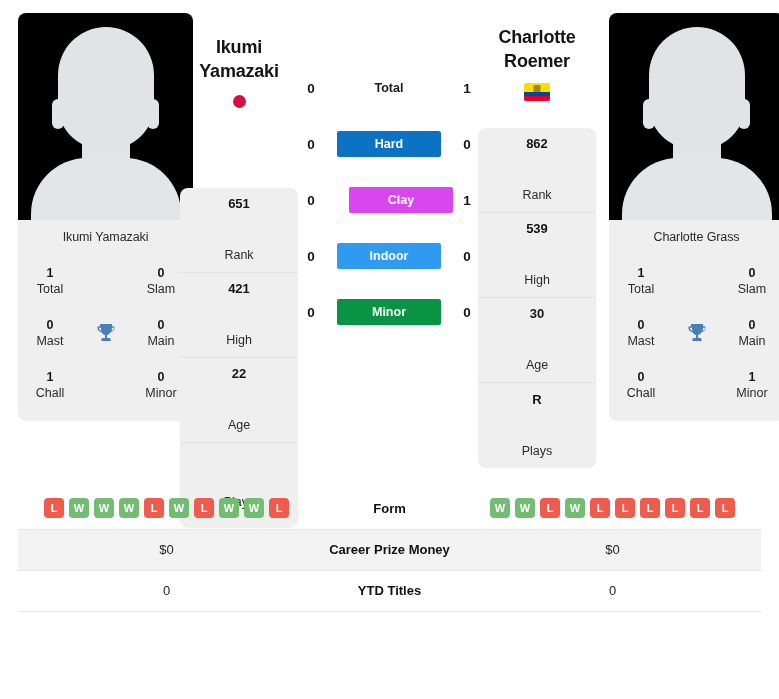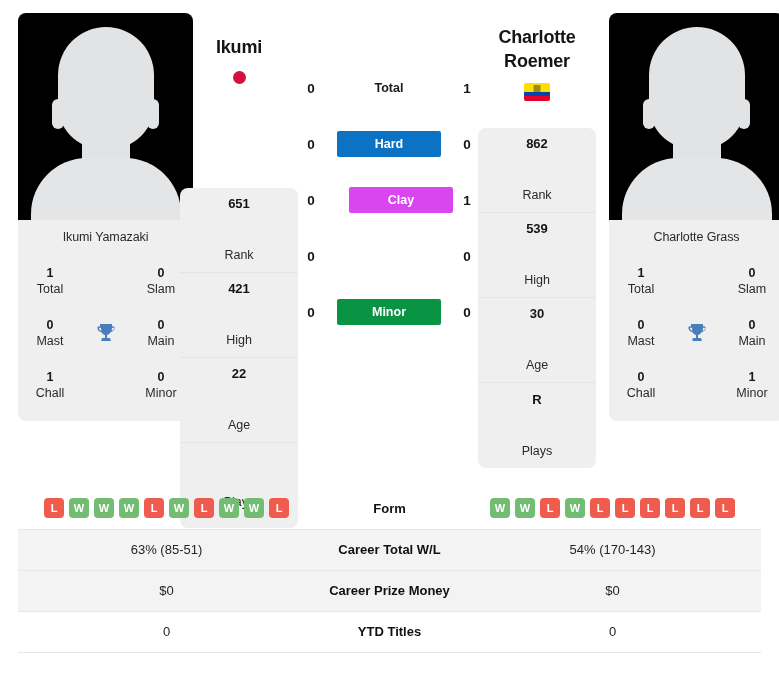--- a/index.html
+++ b/index.html
@@ -352,20 +352,21 @@
           <div class="outer-cell">
             <div class="outer-val">1</div>
             <div class="outer-lbl">Minor</div>
           </div>
         </div>
       </div>
     </div>
 
     <div class="player-head left">
       <div class="pname">Ikumi</div>
+      <div class="pname">Yamazaki</div>
       <div class="flag-wrap">
         <div class="flag-jp">
           <div class="dot"></div>
         </div>
       </div>
     </div>
 
     <div class="player-head right">
       <div class="pname">Charlotte</div>
       <div class="pname">Roemer</div>
@@ -427,20 +428,21 @@
           <div class="srf-mid chip" style="background: rgb(11, 114, 196);">Hard</div>
           <div class="srf-score">0</div>
         </div>
         <div class="surface-row">
           <div class="srf-score">0</div>
           <div class="srf-mid chip" style="background: #d946ef; margin-left: 24px;">Clay</div>
           <div class="srf-score">1</div>
         </div>
         <div class="surface-row">
           <div class="srf-score">0</div>
+          <div class="srf-mid chip" style="background: rgb(46, 155, 240);">Indoor</div>
           <div class="srf-score">0</div>
         </div>
         <div class="surface-row">
           <div class="srf-score">0</div>
           <div class="srf-mid chip" style="background: rgb(8, 148, 66);">Minor</div>
           <div class="srf-score">0</div>
         </div>
       </div>
   </div>
 
@@ -469,25 +471,20 @@
               <div class="badge L">L</div>
               <div class="badge W">W</div>
               <div class="badge L">L</div>
               <div class="badge L">L</div>
               <div class="badge L">L</div>
               <div class="badge L">L</div>
               <div class="badge L">L</div>
               <div class="badge L">L</div>
             </div>
         </td>
-      </tr>
-      <tr class="shaded">
-        <td class="side">63% (85-51)</td>
-        <td class="label">Career Total W/L</td>
-        <td class="side">54% (170-143)</td>
       </tr>
       <tr class="shaded">
         <td class="side">$0</td>
         <td class="label">Career Prize Money</td>
         <td class="side">$0</td>
       </tr>
       <tr>
         <td class="side">0</td>
         <td class="label">YTD Titles</td>
         <td class="side">0</td>

